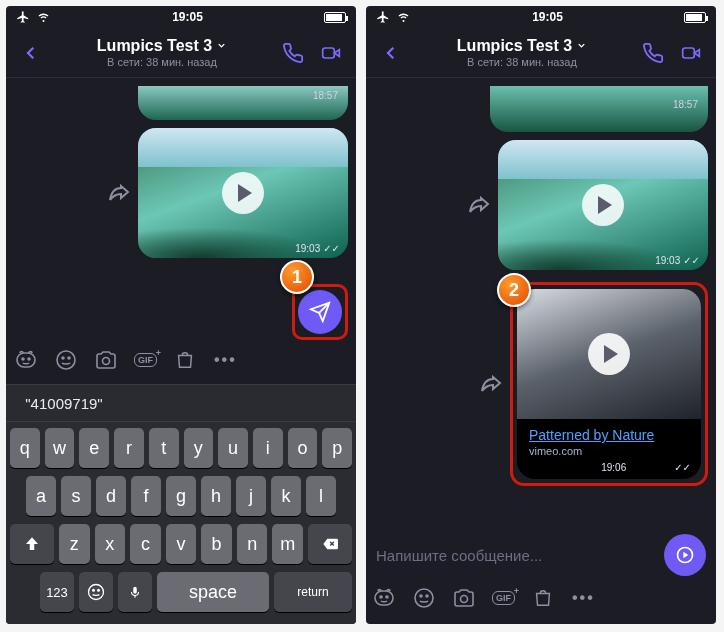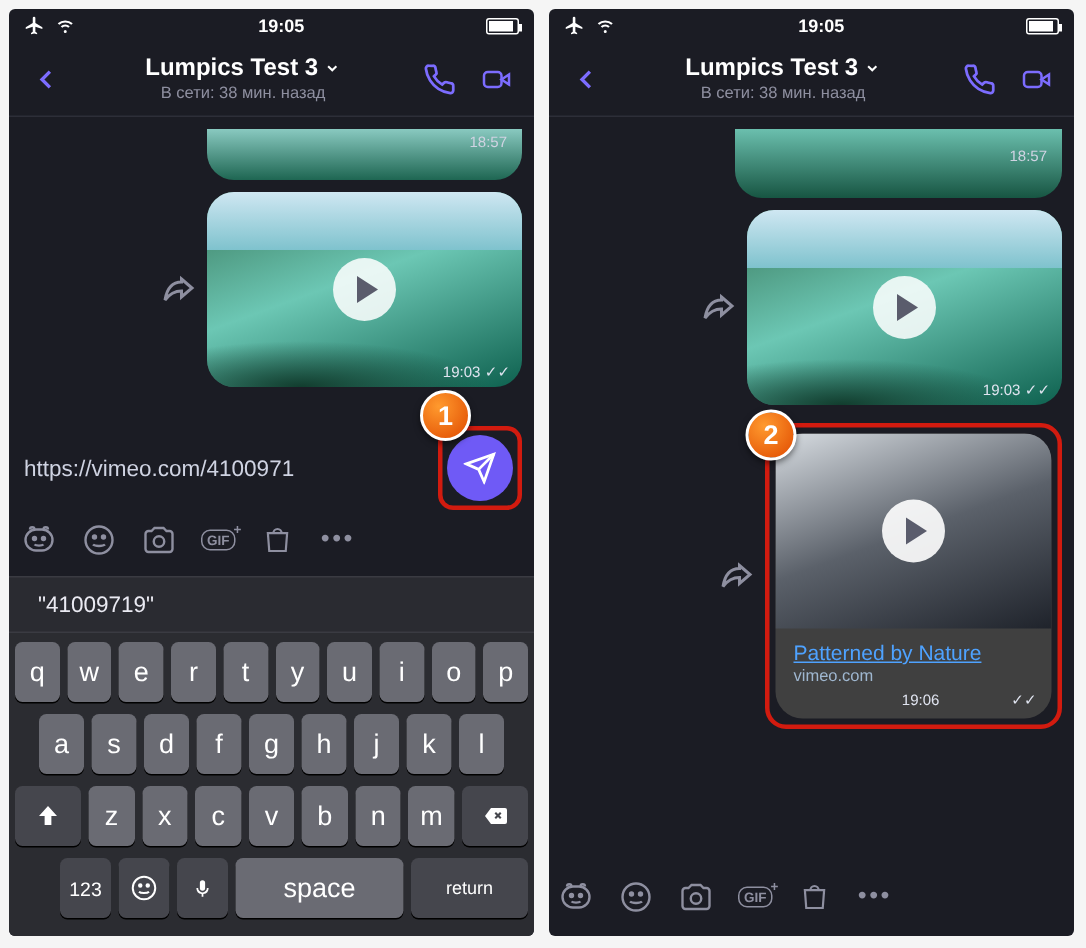--- a/index.html
+++ b/index.html
@@ -90,21 +90,21 @@
   .key {
     flex:1; height:40px; background:#6a6b73; border-radius:5px;
     display:flex; align-items:center; justify-content:center;
     font-size:18px; color:#fff; box-shadow:0 1px 0 #000;
   }
   .key.dark { background:#45464d; font-size:12px;}
   .key.small { flex:0 0 34px;}
   .key.shift,.key.del{ flex:0 0 44px;}
   .key.space { flex: 1;}
   .link-card {
-    background:#404040; border-radius:18px; overflow:hidden;
+    background:#000000; border-radius:18px; overflow:hidden;
     width:184px; position:relative;
   }
   .link-card .preview {
     height:130px;
     background: linear-gradient(160deg,#d8dde2 0%,#5b616a 50%,#1f232b 100%);
     position:relative;
   }
   .link-card .play-circle{ background:rgba(255,255,255,0.9);}
   .link-info{ padding:8px 12px 22px;}
   .link-title{ color:#4ea2ff; text-decoration:underline; font-size:14px;}
@@ -194,21 +194,20 @@
           <span>19:03</span>
           <span class="check">✓✓</span>
         </div>
       </div>
     </div>
   </div>
 
   <div class="input-bar" style="position:relative;">
     <div class="step-badge" style="top:-18px; right:42px;">1</div>
     <div style="display:flex; align-items:center; gap:6px;">
-      <input class="input-field" readonly="" value="https://vimeo.com/4100971" style="">
       <div class="send-highlight">
         <div class="send-btn">
           <svg width="22" height="22" viewBox="0 0 24 24" fill="none" stroke="#fff" stroke-width="2">
               <path d="M22 2L11 13"></path>
               <path d="M22 2l-7 20-4-9-9-4 20-7z"></path>
             </svg>
         </div>
       </div>
     </div>
     <div class="input-icons-row">
@@ -415,20 +414,29 @@
           </div>
           <div class="bubble-time-bottom" style="bottom:6px; right:10px;gap:48px;">
             <span>19:06</span>
             <span class="check">✓✓</span>
           </div>
         </div>
       </div>
     </div>
   </div>
 
+  <div class="placeholder-row">
+    <div class="placeholder-text">Напишите сообщение...</div>
+    <div class="ptt">
+      <svg width="20" height="20" viewBox="0 0 24 24" fill="none" stroke="#fff" stroke-width="2">
+          <circle cx="12" cy="12" r="9"></circle>
+          <path d="M10 8l6 4-6 4z" fill="#fff" stroke="none"></path>
+        </svg>
+    </div>
+  </div>
   <div class="input-icons-row" style="padding:0 6px 8px;">
     <div class="input-icon">
       <svg width="24" height="24" viewBox="0 0 24 24" fill="none" stroke="#8e8fa0" stroke-width="1.6">
           <rect x="3" y="5" width="18" height="14" rx="7"></rect>
           <circle cx="9" cy="11" r="1" fill="#8e8fa0"></circle>
           <circle cx="15" cy="11" r="1" fill="#8e8fa0"></circle>
           <path d="M9 15c1 1 5 1 6 0"></path>
           <path d="M6 5c0-2 3-2 3 0M15 5c0-2 3-2 3 0"></path>
         </svg>
     </div>

